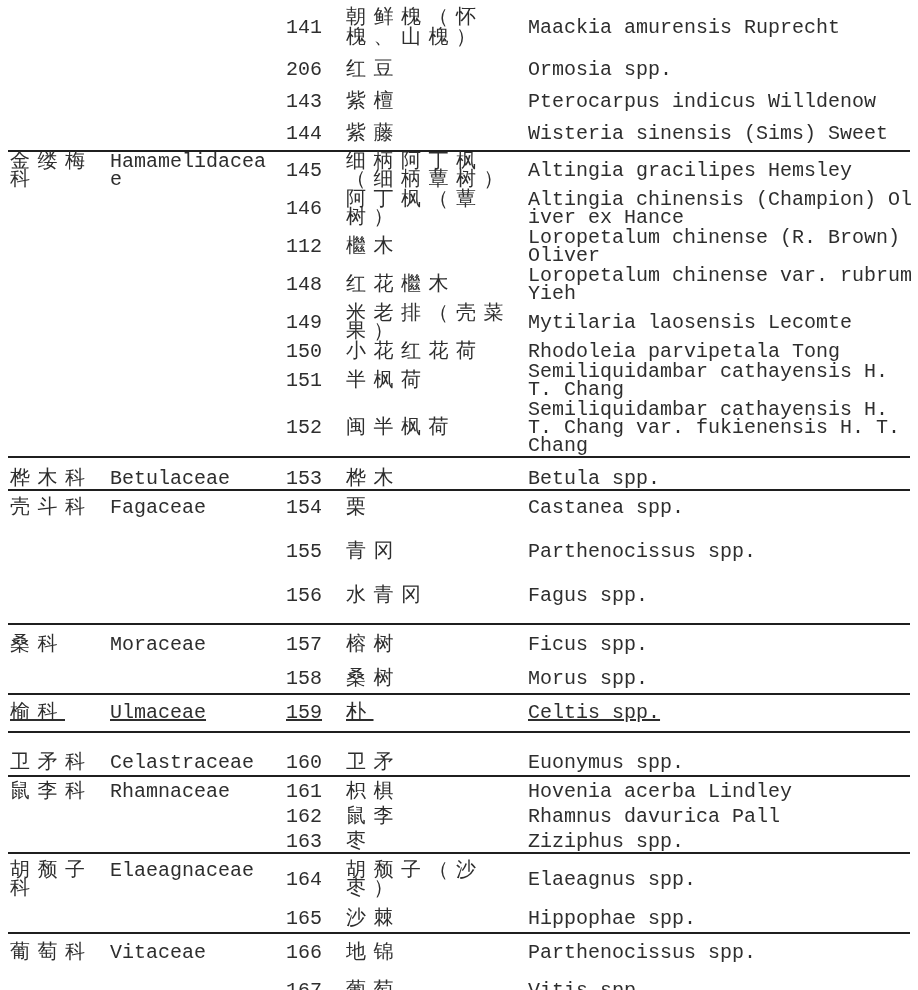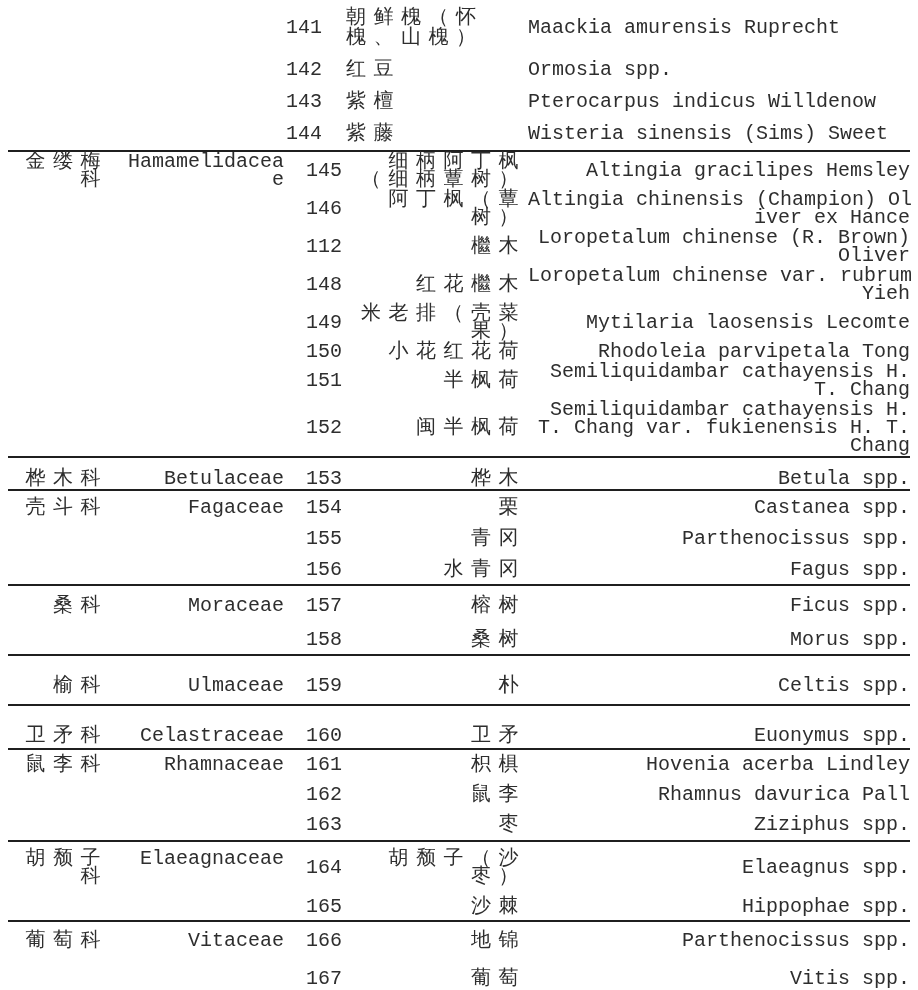--- a/index.html
+++ b/index.html
@@ -7,30 +7,30 @@
        font-family:"Liberation Mono","DejaVu Sans Mono",monospace;}
   .doc{padding:2px 8px 0 8px;}
   table{width:902px;table-layout:fixed;border-collapse:collapse;
         border-bottom:2px solid #1f1f1f;color:#2e2e2e;
         font-size:20px;}
   td{white-space:pre;vertical-align:middle;overflow:visible;
      padding:0 0 0 2px;}
   td.cn{letter-spacing:7.5px;}
   td.family{vertical-align:top;}
   td.c4{padding-left:4px;}
-  tbody+tbody{border-top:2px solid #1f1f1f;text-align:right;}
+  tbody+tbody{border-top:2px solid #1f1f1f;}
   
   .g0 td{padding-top:6px;padding-bottom:6px;line-height:20px;}
   .g1 td{padding-top:1px;padding-bottom:1px;line-height:18px;}
   .g2 td{padding-top:11px;padding-bottom:0;line-height:20px;}
-  .g3 td{padding-top:7px;padding-bottom:4px;line-height:20px;}
+  .g3 td{padding-top:7px;padding-bottom:17px;line-height:20px;}
   .g4 td{padding-top:10px;padding-bottom:4px;line-height:20px;}
-  .g5 td{padding-top:20px;padding-bottom:8px;line-height:20px;}
+  .g5 td{padding-top:8px;padding-bottom:8px;line-height:20px;text-decoration:underline;}
   .g6 td{padding-top:20px;padding-bottom:2px;line-height:20px;}
-  .g7 td{padding-top:5px;padding-bottom:5px;line-height:20px;}
+  .g7 td{padding-top:5px;line-height:20px;}
   .g8 td{padding-top:8px;padding-bottom:4px;line-height:18px;}
   .g9 td{padding-top:9px;padding-bottom:9px;line-height:20px;}
 </style>
 </head>
 <body>
 
 <div class="doc">
   <table id="species-table">
     <colgroup>
       <col style="width:100px">
@@ -42,21 +42,21 @@
   <tbody class="g0">
         <tr>
           <td class="family cn c1" rowspan="4"></td>
           <td class="family c2" rowspan="4"></td>
           <td class="c3">141</td>
           <td class="cn c4">朝鲜槐（怀
 槐、山槐）</td>
           <td class="c5">Maackia amurensis Ruprecht</td>
         </tr>
         <tr>
-          <td class="c3">142</td>
+          <td class="c3">206</td>
           <td class="cn c4">红豆</td>
           <td class="c5">Ormosia spp.</td>
         </tr>
         <tr>
           <td class="c3">143</td>
           <td class="cn c4">紫檀</td>
           <td class="c5">Pterocarpus indicus Willdenow</td>
         </tr>
         <tr>
           <td class="c3">144</td>

